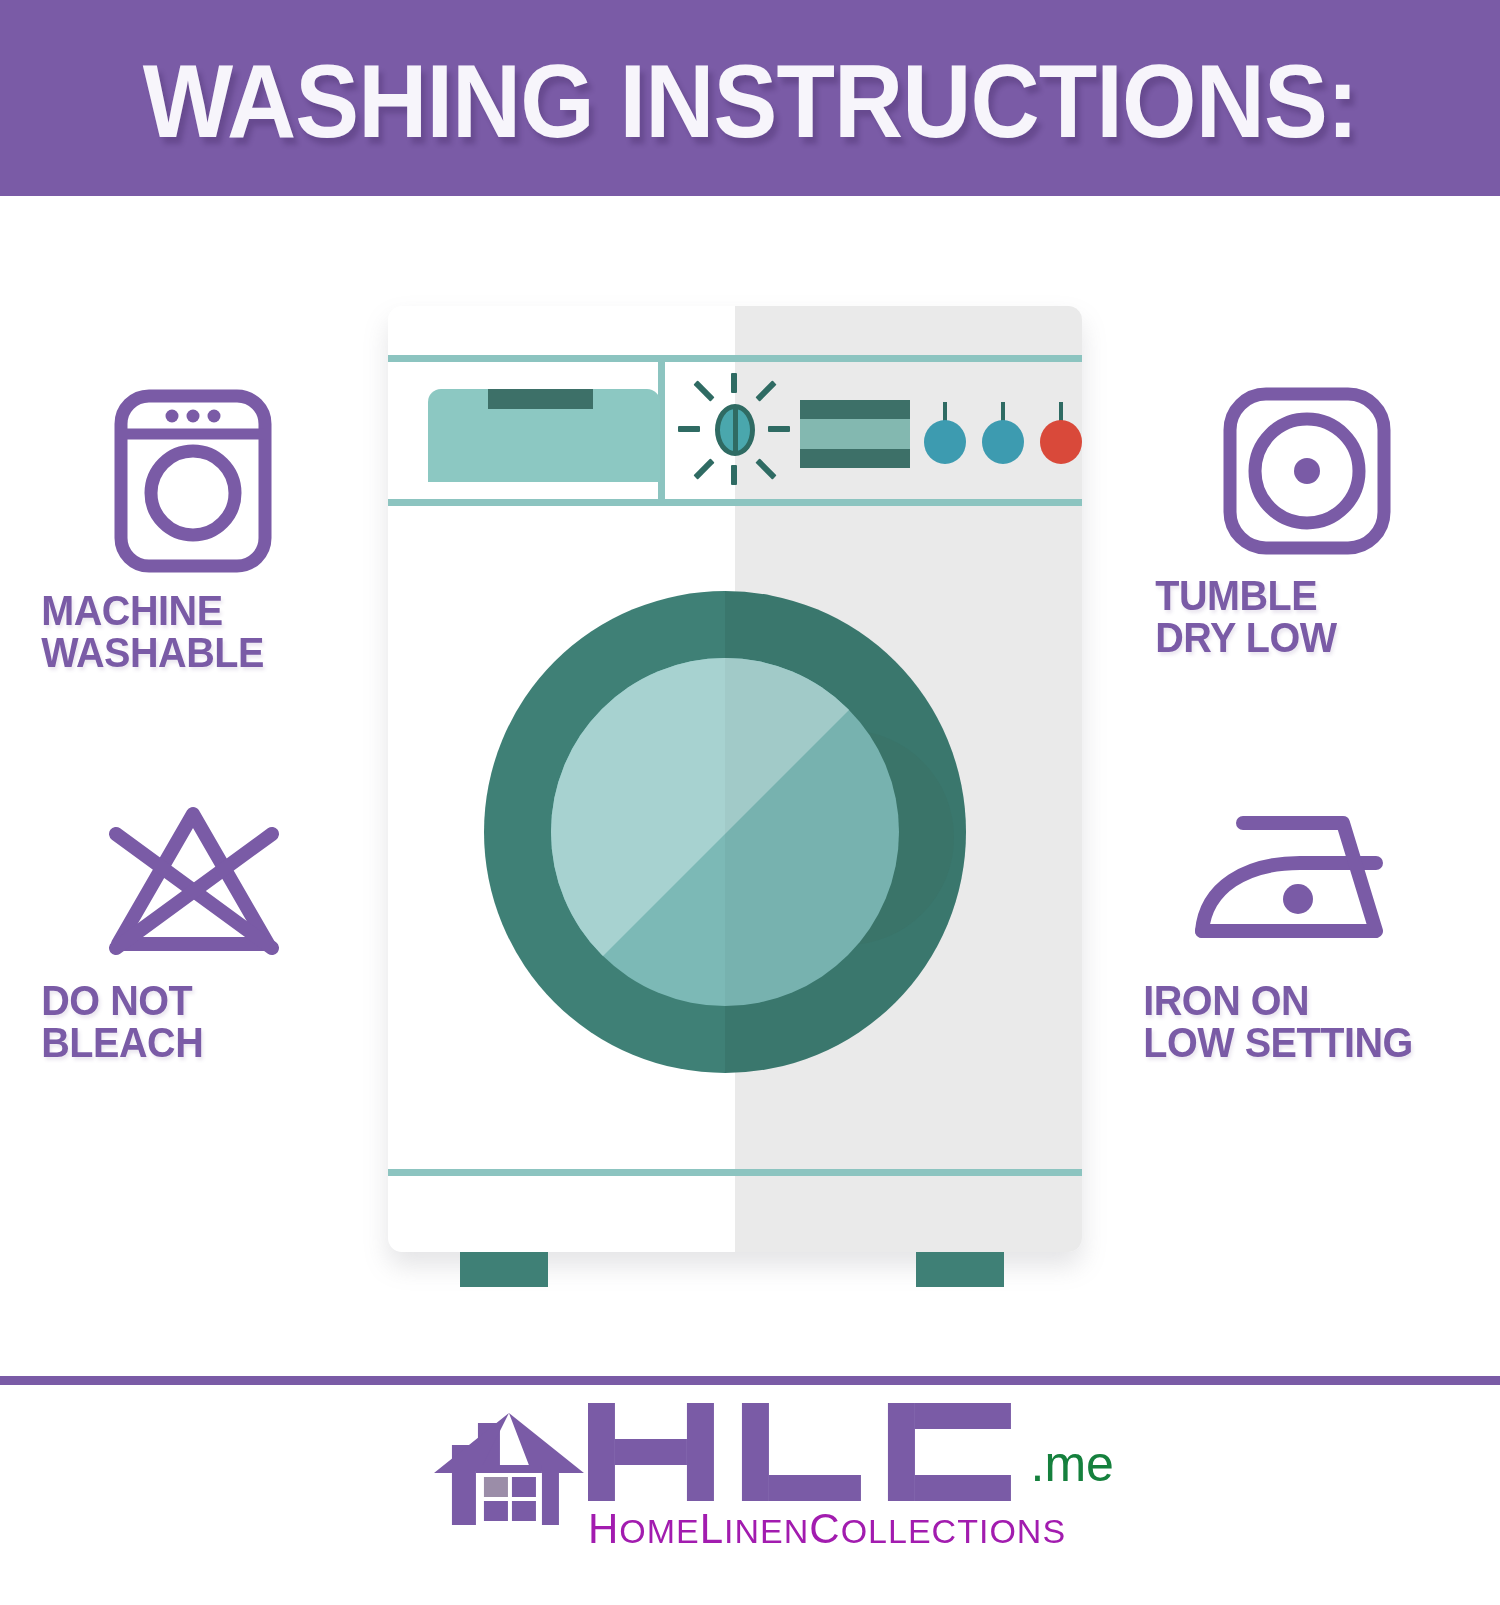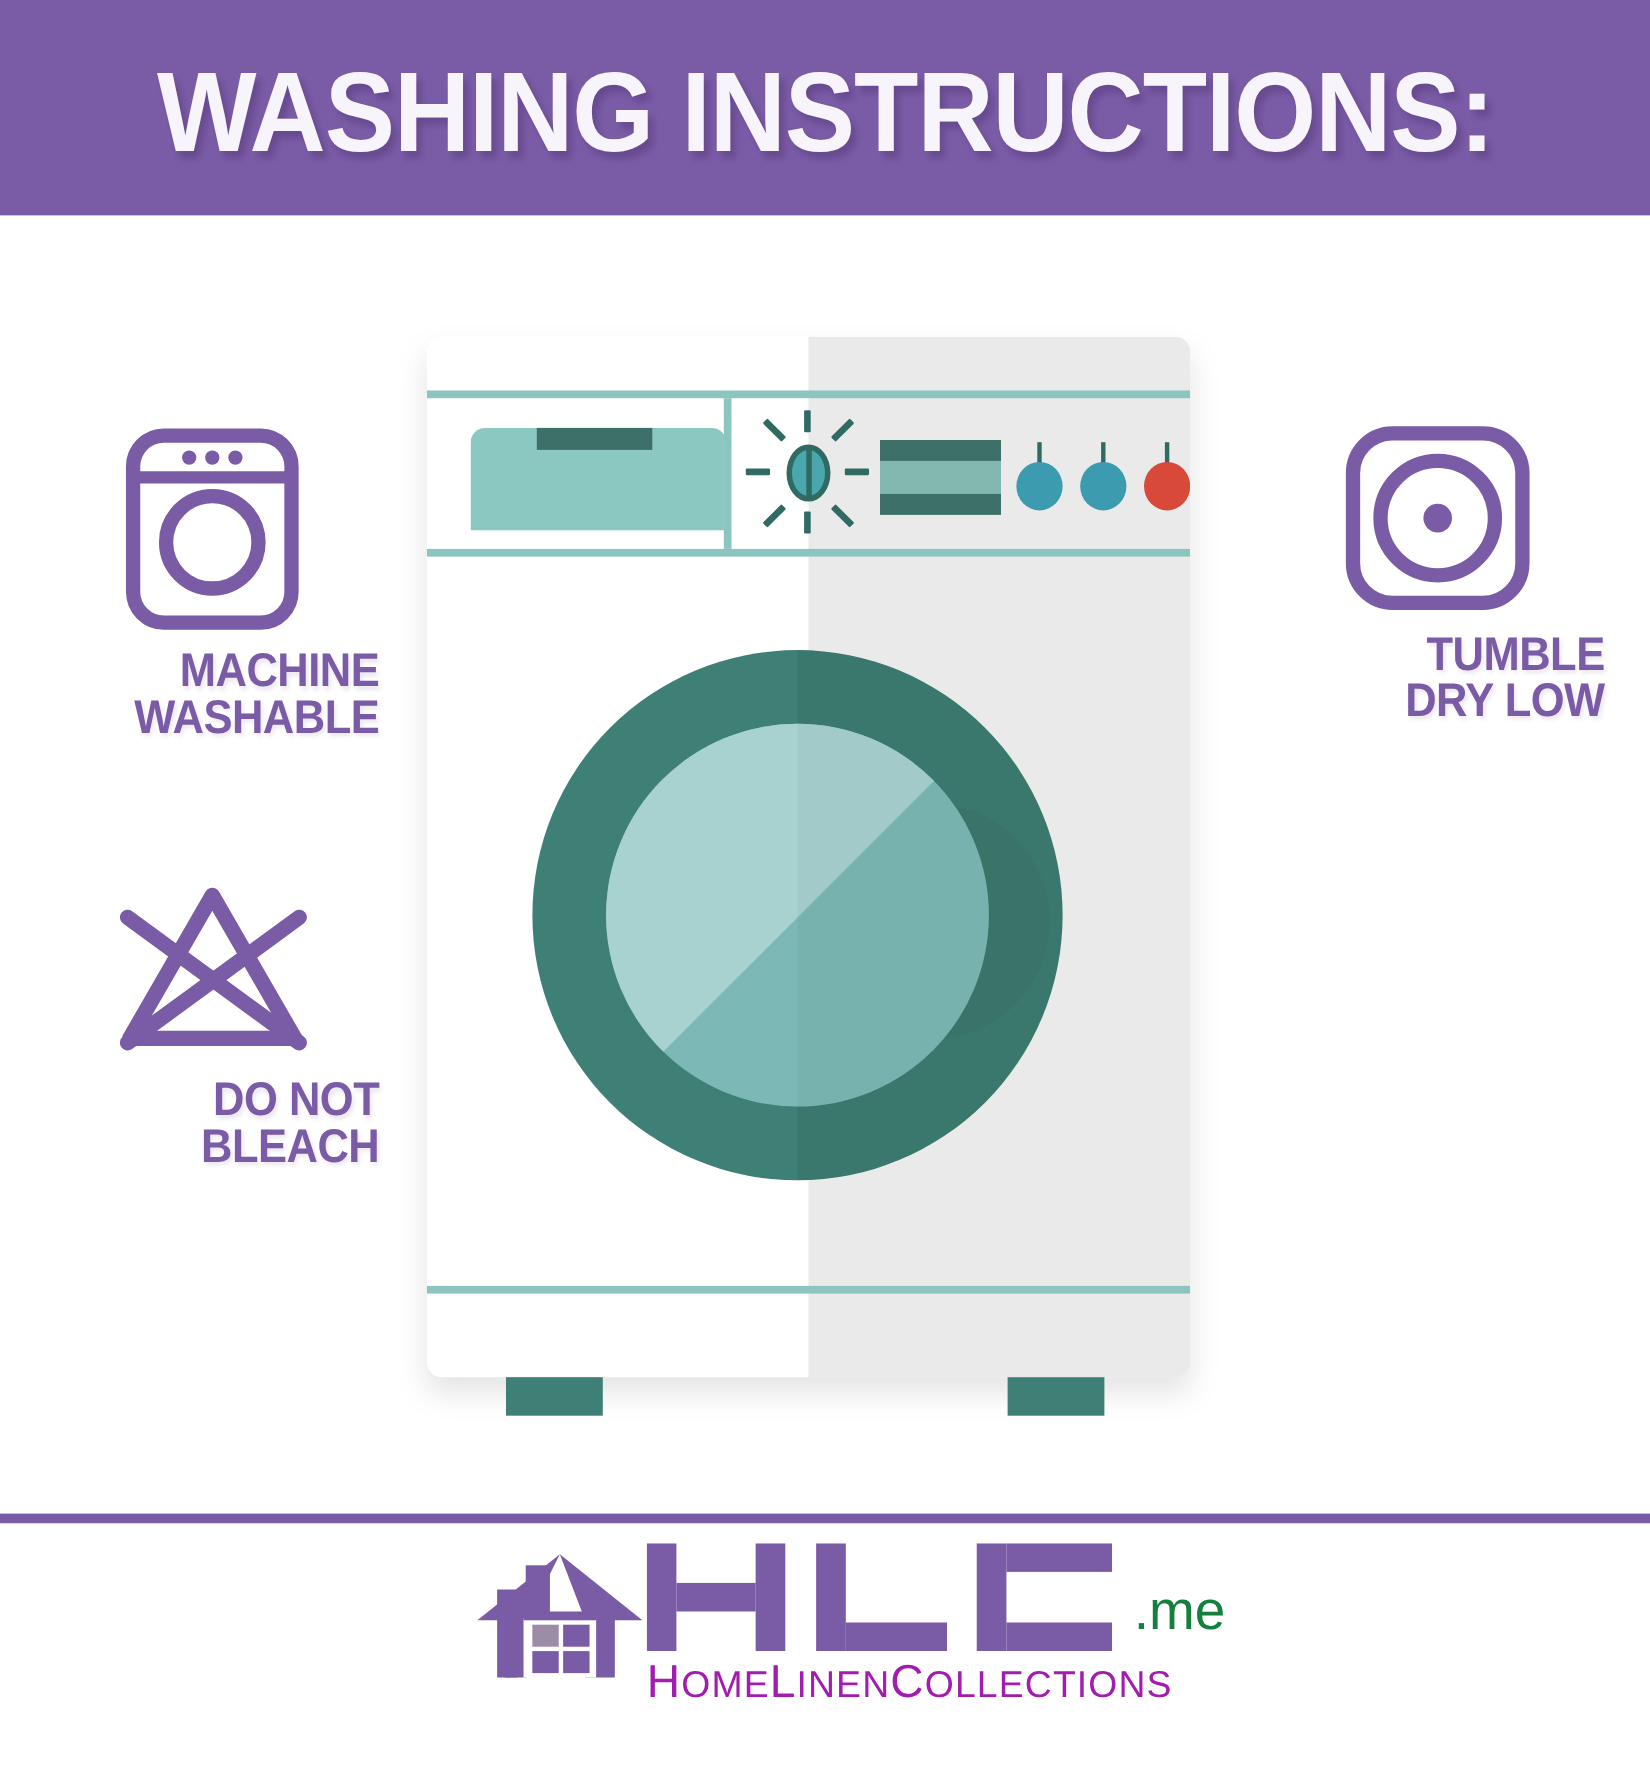--- a/index.html
+++ b/index.html
@@ -30,21 +30,21 @@
     padding-top:6px;
   }
 
   
   .canvas{
     position:absolute;left:0;top:196px;width:1500px;height:1178px;
     background:#ffffff;
   }
 
   
-  .icon-cell{position:absolute;width:330px;text-align:right;}
+  .icon-cell{position:absolute;width:330px;text-align:left;}
   .icon-cell .glyph{display:block;margin:0 auto;}
   .icon-label{
     font-weight:700;
     font-size:43px;
     line-height:0.97;
     color:#7a5ba6;
     letter-spacing:-0.5px;
     transform:scaleX(0.92);
     margin-top:14px;
     text-shadow:2px 3px 4px rgba(90,60,130,0.13);
@@ -213,20 +213,31 @@
   <div class="icon-cell cell-tr">
     <svg class="glyph" width="180" height="180" viewBox="0 0 180 180">
       <rect x="13" y="13" width="154" height="154" rx="36" ry="36" fill="none" stroke="#7a5ba6" stroke-width="13"></rect>
       <circle cx="90" cy="90" r="52" fill="none" stroke="#7a5ba6" stroke-width="13"></circle>
       <circle cx="90" cy="90" r="13" fill="#7a5ba6"></circle>
     </svg>
     <div class="icon-label">TUMBLE
 DRY LOW</div>
   </div>
 
+  <div class="icon-cell cell-br">
+    <svg class="glyph" width="230" height="165" viewBox="0 0 230 165">
+      <g stroke="#7a5ba6" stroke-width="14" stroke-linecap="round" stroke-linejoin="round" fill="none">
+        <path d="M22 130 C26 86, 66 62, 120 62 L196 62"></path>
+        <path d="M63 22 L163 22 L196 130 L22 130"></path>
+      </g>
+      <circle cx="118" cy="98" r="15" fill="#7a5ba6"></circle>
+    </svg>
+    <div class="icon-label">IRON ON
+LOW SETTING</div>
+  </div>
 
   <div class="machine">
 
     <div class="m-body">
       <div class="m-shade"></div>
 
       <div class="m-line top"></div>
       <div class="m-line panelbot"></div>
       <div class="m-line bottom"></div>
 

